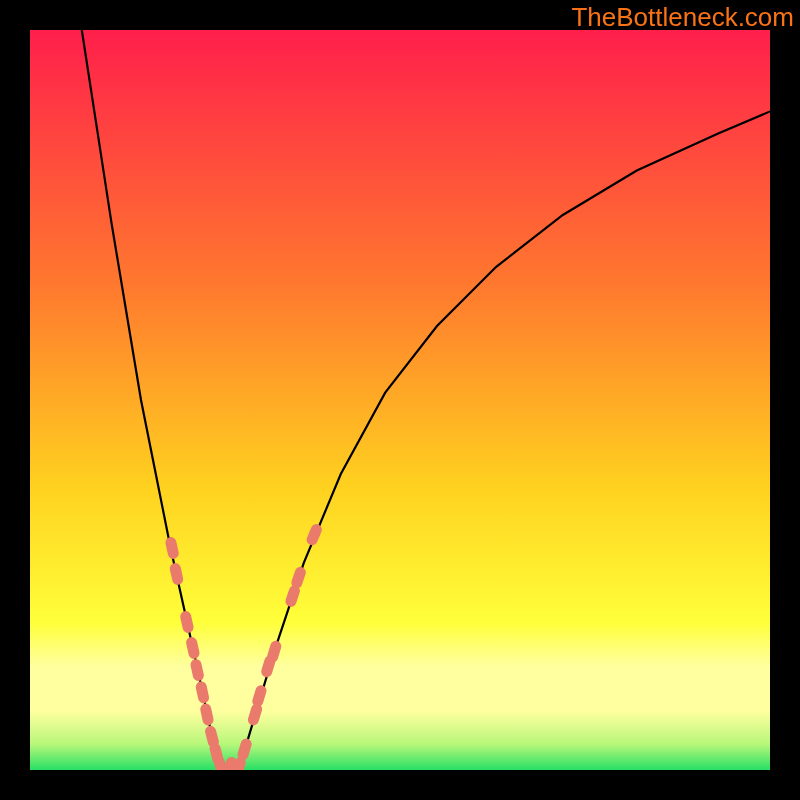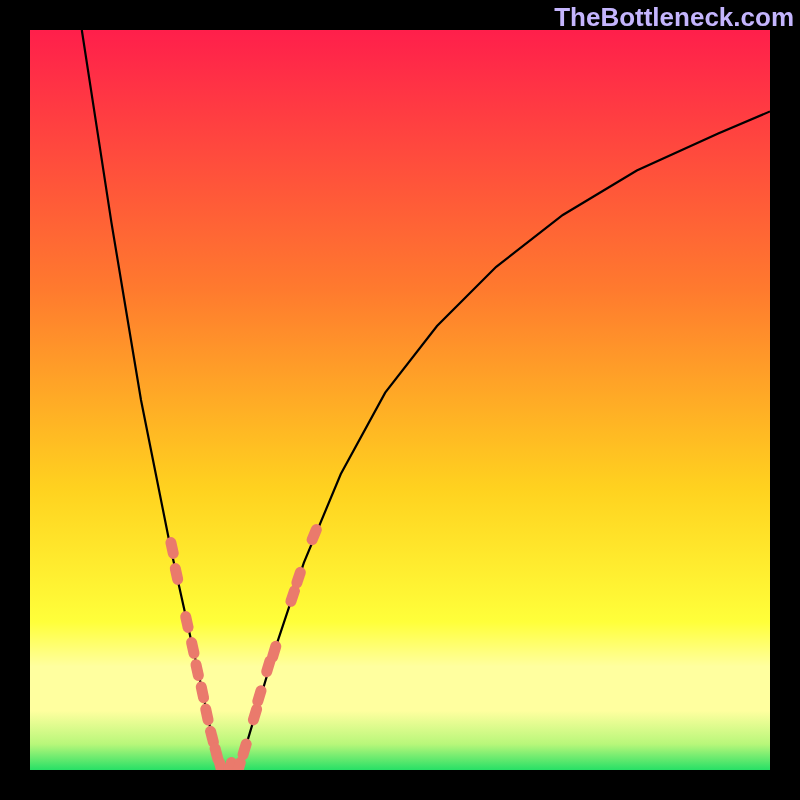--- a/index.html
+++ b/index.html
@@ -25,22 +25,22 @@
     width: 740px;
     height: 740px;
     overflow: hidden;
   }
   .attribution {
     position: absolute;
     right: 6px;
     top: 2px;
     font-family: Arial, Helvetica, sans-serif;
     font-size: 26px;
-    font-weight: 700;
-    color: #c4b5fd;
+    font-weight: 400;
+    color: #f97316;
     letter-spacing: 0px;
     user-select: none;
   }
   .overlay-svg {
     position: absolute;
     left: 0;
     top: 0;
     width: 740px;
     height: 740px;
     pointer-events: none;

